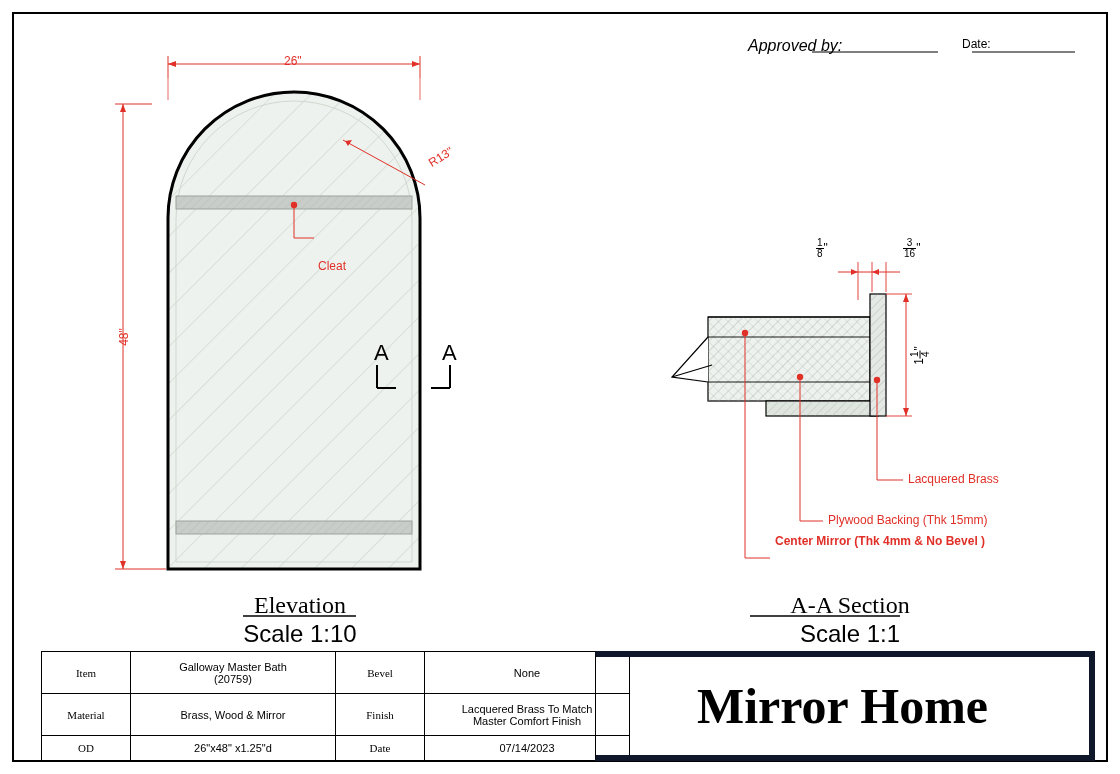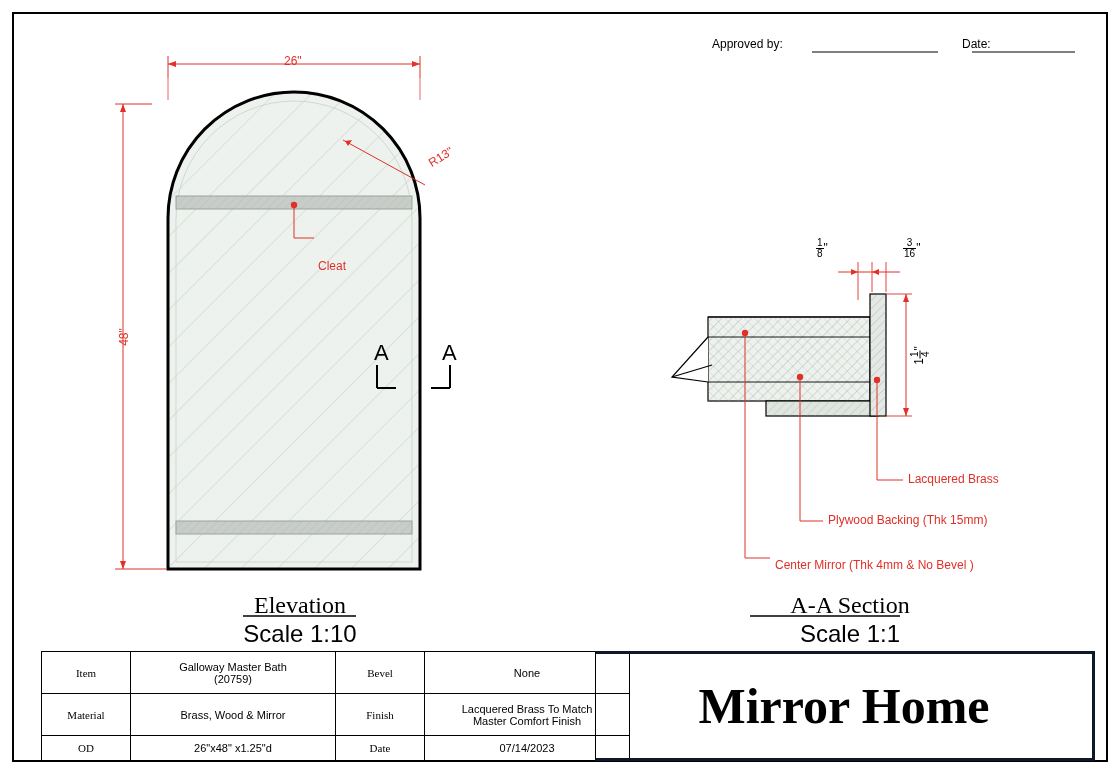--- a/index.html
+++ b/index.html
@@ -39,23 +39,24 @@
     white-space: nowrap;
   }
   .red {
     color: #e03028;
   }
   .md { font-size: 12px; }
 
   
   .approved-label {
     position: absolute;
-    left: 712px;
+    left: 748px;
     top: 37px;
-    font-size: 12px;
+    font-size: 16px;
+    font-style: italic;
   }
   .date-label {
     position: absolute;
     left: 930px;
     top: 37px;
     font-size: 12px;
     margin-left: 32px;
   }
 
   
@@ -109,21 +110,21 @@
   }
   .tb-val2 {
     width: 198px;
   }
   .brand-cell {
     position: absolute;
     left: 595px;
     top: 651px;
     width: 500px;
     height: 110px;
-    border: 3px solid #0f172a;
+    border: 6px solid #0f172a;
     border-left: 1px solid #000;
     box-sizing: border-box;
     display: flex;
     align-items: center;
     justify-content: center;
   }
   .brand-text {
     font-family: "Liberation Serif", serif;
     font-weight: bold;
     font-size: 50px;
@@ -300,21 +301,21 @@
 
   <div class="txt frac-wrap rot90" style="left:900px; top:345px; width:40px; text-align:center;">
     <span>1</span><span class="stacked-frac">
       <span class="num">1</span>
       <span class="den">4</span>
     </span><span>"</span>
   </div>
 
   <div class="txt md red" style="left:908px; top:472px;">Lacquered Brass</div>
   <div class="txt md red" style="left:828px; top:513px;">Plywood Backing (Thk 15mm)</div>
-  <div class="txt md red" style="left:775px; top:558px;">Center  Mirror (Thk 4mm &amp; No Bevel )</div>
+  <div class="txt md red" style="left:775px; top:534px;font-weight:bold;">Center  Mirror (Thk 4mm &amp; No Bevel )</div>
 
   <div class="view-title" style="left:725px; top:592px; width:250px;">A-A Section</div>
   <div class="view-scale" style="left:725px; top:620px; width:250px;">Scale 1:1</div>
 
   <div class="title-block">
     <table class="tb-table">
       <tbody>
           <tr>
         <td class="tb-key">Item</td>
         <td class="tb-val">

